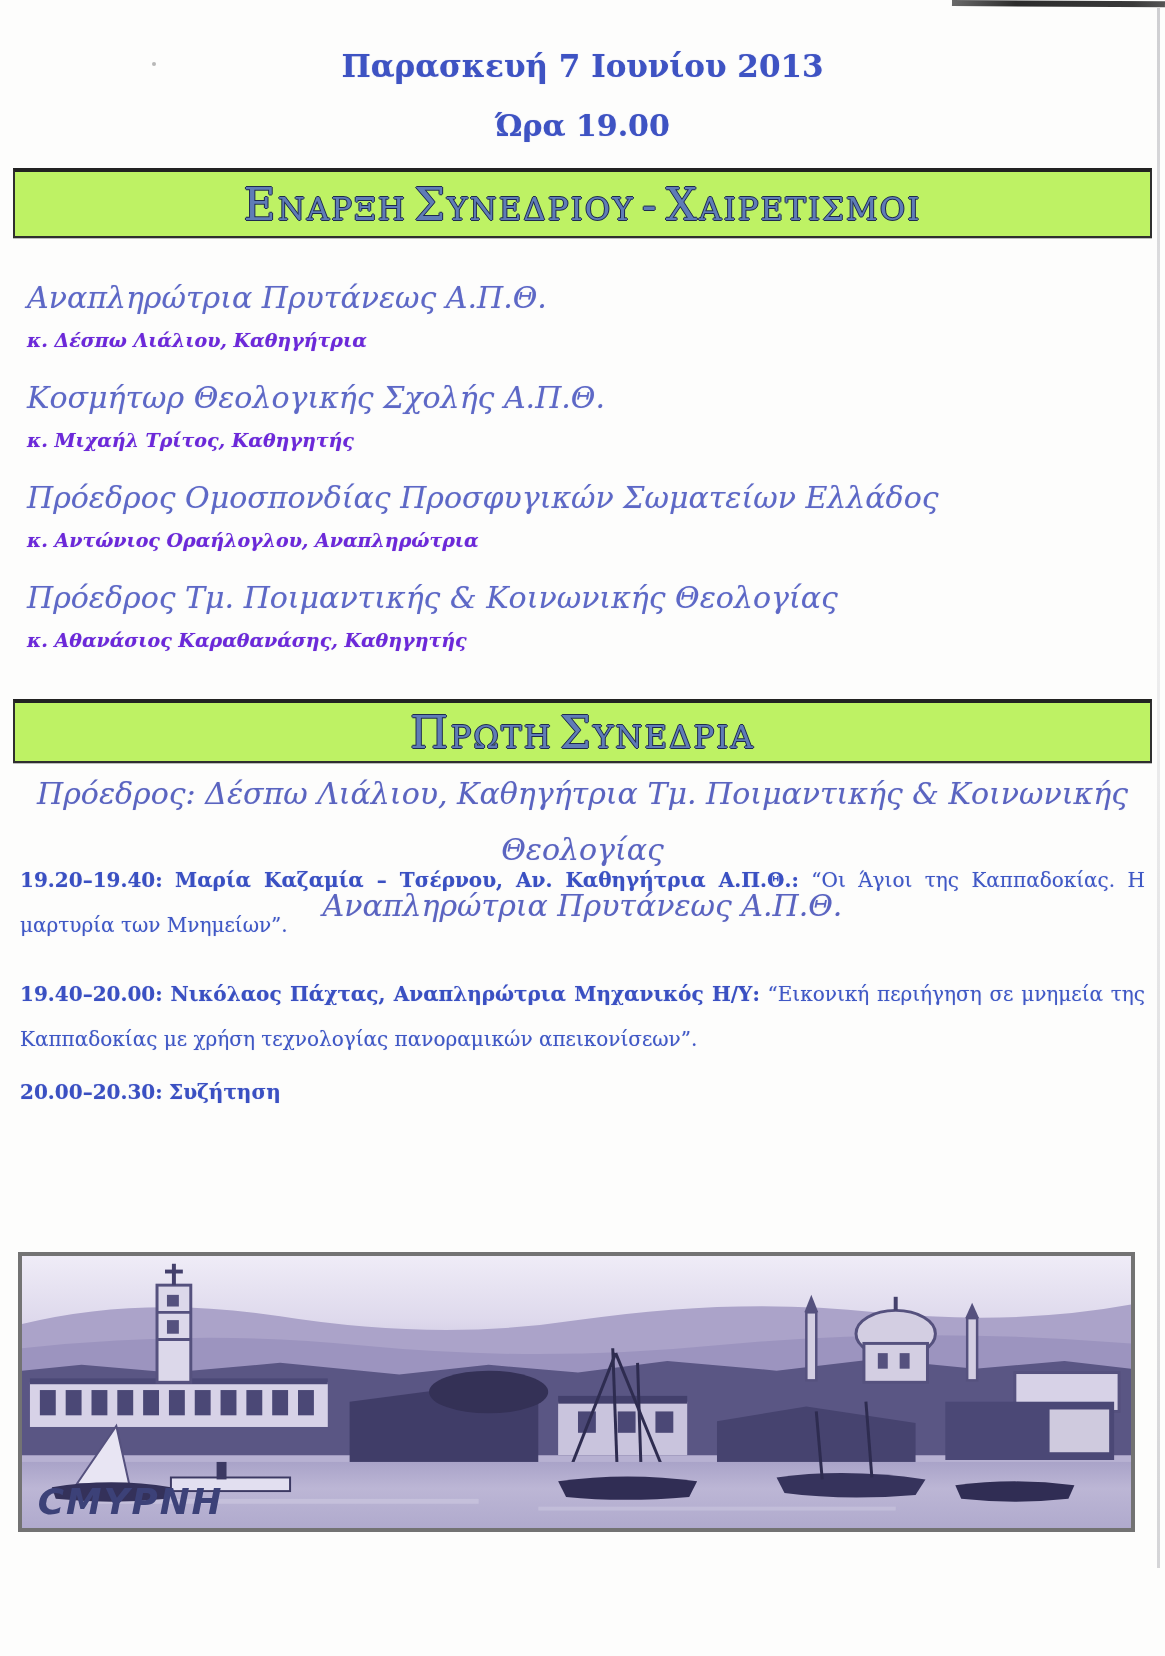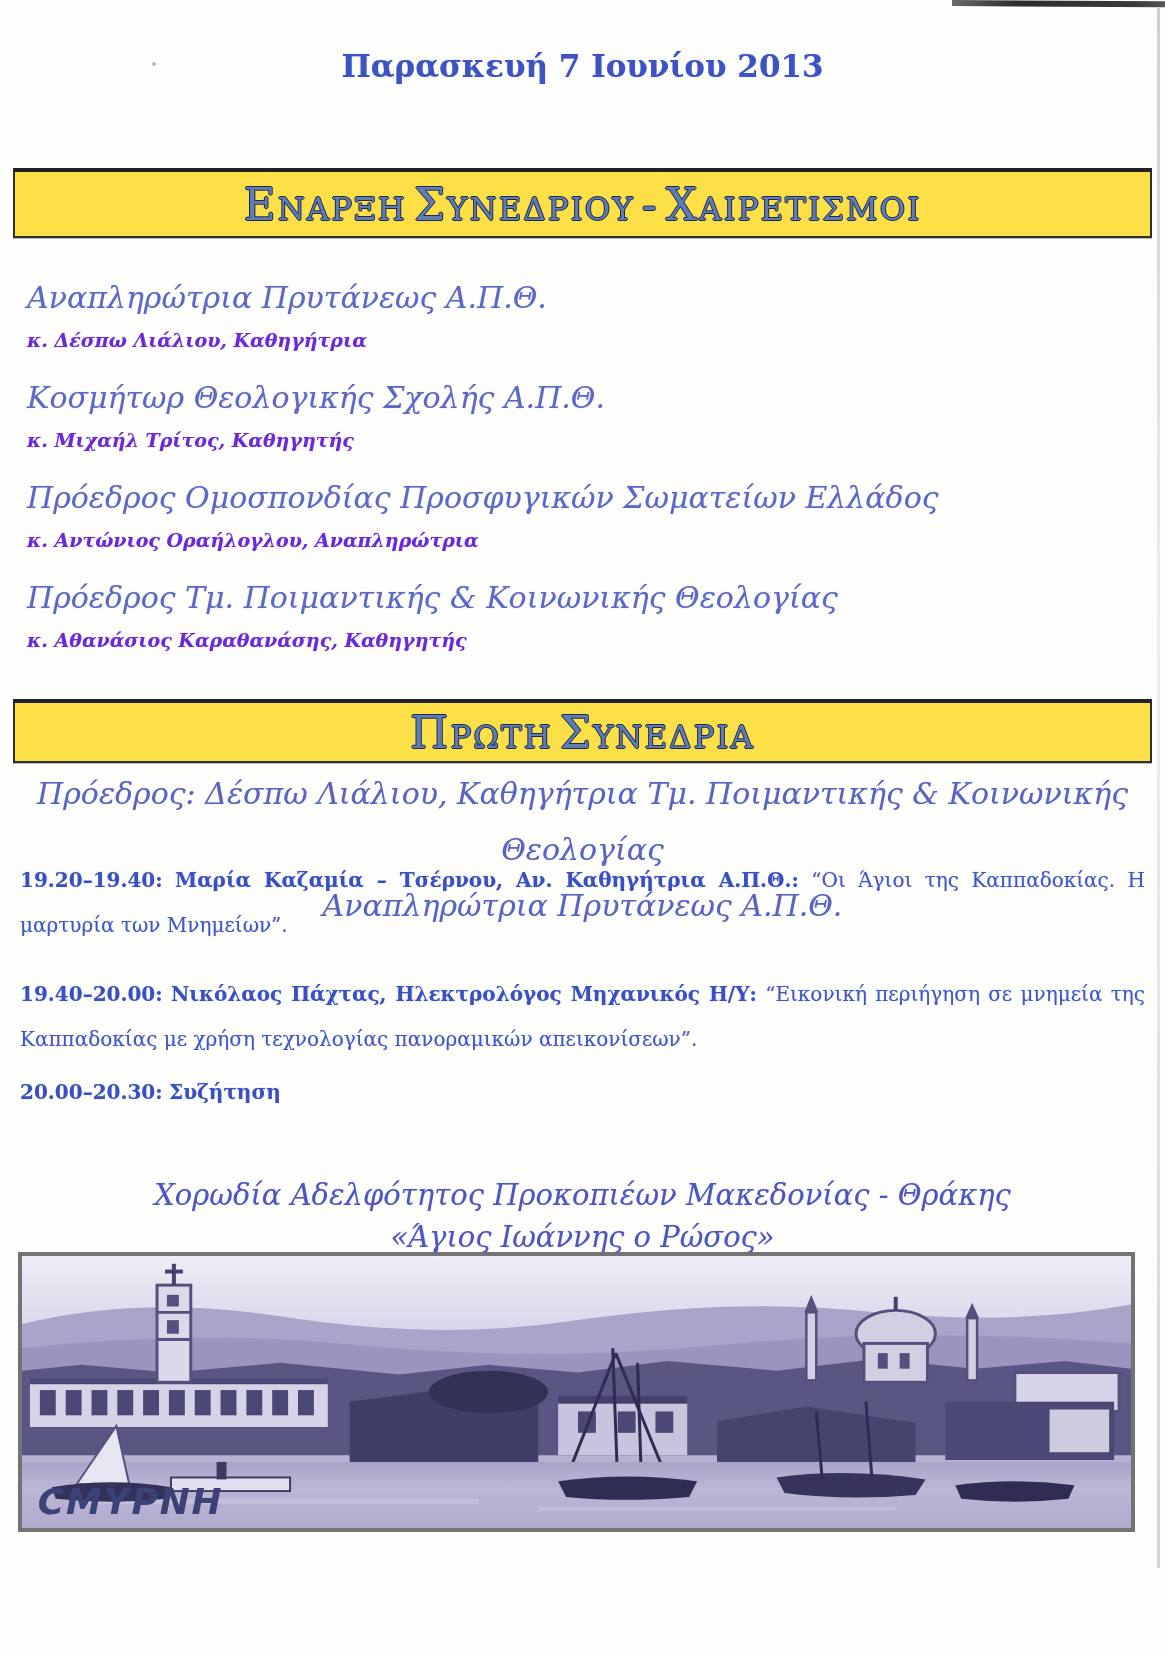--- a/index.html
+++ b/index.html
@@ -30,21 +30,21 @@
     font-weight:bold;color:#3e53c3;
     text-shadow:0 0 1px rgba(70,80,190,.45);
   }
   .date-line{top:48px;font-size:31px;}
   .time-line{top:108px;font-size:30px;}
 
   
   .banner{
     position:absolute;left:13px;right:13px;
     border:2px solid #2f2f2f;border-top:4px solid #222;
-    background:#fde047;
+    background:#bef264;
     display:flex;align-items:center;justify-content:center;
     box-shadow:0 1px 0 rgba(0,0,0,.25);
   }
   .banner-1{top:168px;height:64px;}
   .banner-2{top:699px;height:58px;}
   .banner-title{
     color:#5f7cb6;
     letter-spacing:2px;
     white-space:nowrap;
     text-shadow:-1px 0 0 #1e2a50,1px 0 0 #1e2a50,0 -1px 0 #1e2a50,0 1px 0 #1e2a50;
@@ -99,20 +99,21 @@
 </head>
 <body>
 
 <div class="page">
 
   <div class="scan-line-top"></div>
   <div class="scan-line-right"></div>
   <div class="speck"></div>
 
   <div class="date-line">Παρασκευή 7 Ιουνίου 2013</div>
+  <div class="time-line">Ώρα 19.00</div>
 
   <div class="banner banner-1">
     <div class="banner-title"><span class="sc-big">Ε</span><span class="sc-small">ΝΑΡΞΗ</span> <span class="sc-big">Σ</span><span class="sc-small">ΥΝΕΔΡΙΟΥ</span> <span class="sc-big">-</span> <span class="sc-big">Χ</span><span class="sc-small">ΑΙΡΕΤΙΣΜΟΙ</span></div>
   </div>
 
   <div class="speakers">
     <div class="speaker-pair">
       <div class="speaker-role">Αναπληρώτρια Πρυτάνεως Α.Π.Θ.</div>
       <div class="speaker-name">κ. Δέσπω Λιάλιου, Καθηγήτρια</div>
     </div>
@@ -134,28 +135,24 @@
     <div class="banner-title"><span class="sc-big">Π</span><span class="sc-small">ΡΩΤΗ</span> <span class="sc-big">Σ</span><span class="sc-small">ΥΝΕΔΡΙΑ</span></div>
   </div>
 
   <div class="chair">
     <div>Πρόεδρος: Δέσπω Λιάλιου, Καθηγήτρια Τμ. Ποιμαντικής &amp; Κοινωνικής Θεολογίας</div>
     <div>Αναπληρώτρια Πρυτάνεως Α.Π.Θ.</div>
   </div>
 
   <div class="schedule">
     <p class="entry"><span class="time">19.20–19.40:</span> <span class="speaker">Μαρία Καζαμία – Τσέρνου, Αν. Καθηγήτρια Α.Π.Θ.:</span> <span class="topic">“Οι Άγιοι της Καππαδοκίας. Η μαρτυρία των Μνημείων”.</span></p>
-    <p class="entry second"><span class="time">19.40–20.00:</span> <span class="speaker">Νικόλαος Πάχτας, Ηλεκτρολόγος Μηχανικός Η/Υ:</span> <span class="topic">“Εικονική περιήγηση σε μνημεία της Καππαδοκίας με χρήση τεχνολογίας πανοραμικών απεικονίσεων”.</span></p>
+    <p class="entry second"><span class="time">19.40–20.00:</span> <span class="speaker">Νικόλαος Πάχτας, Αναπληρώτρια Μηχανικός Η/Υ:</span> <span class="topic">“Εικονική περιήγηση σε μνημεία της Καππαδοκίας με χρήση τεχνολογίας πανοραμικών απεικονίσεων”.</span></p>
     <p class="entry"><span class="time">20.00–20.30:</span> <span class="speaker">Συζήτηση</span></p>
   </div>
 
-  <div class="choir">
-    <div>Χορωδία Αδελφότητος Προκοπιέων Μακεδονίας - Θράκης</div>
-    <div>«Άγιος Ιωάννης ο Ρώσος»</div>
-  </div>
 
   <div class="photo-frame">
     <svg viewBox="0 0 1117 280" preserveAspectRatio="none">
       <defs>
         <linearGradient id="sky" x1="0" y1="0" x2="0" y2="1">
           <stop offset="0" stop-color="#efecf7"></stop>
           <stop offset="0.55" stop-color="#ded9ec"></stop>
           <stop offset="1" stop-color="#c2bbdb"></stop>
         </linearGradient>
         <linearGradient id="water" x1="0" y1="0" x2="0" y2="1">

